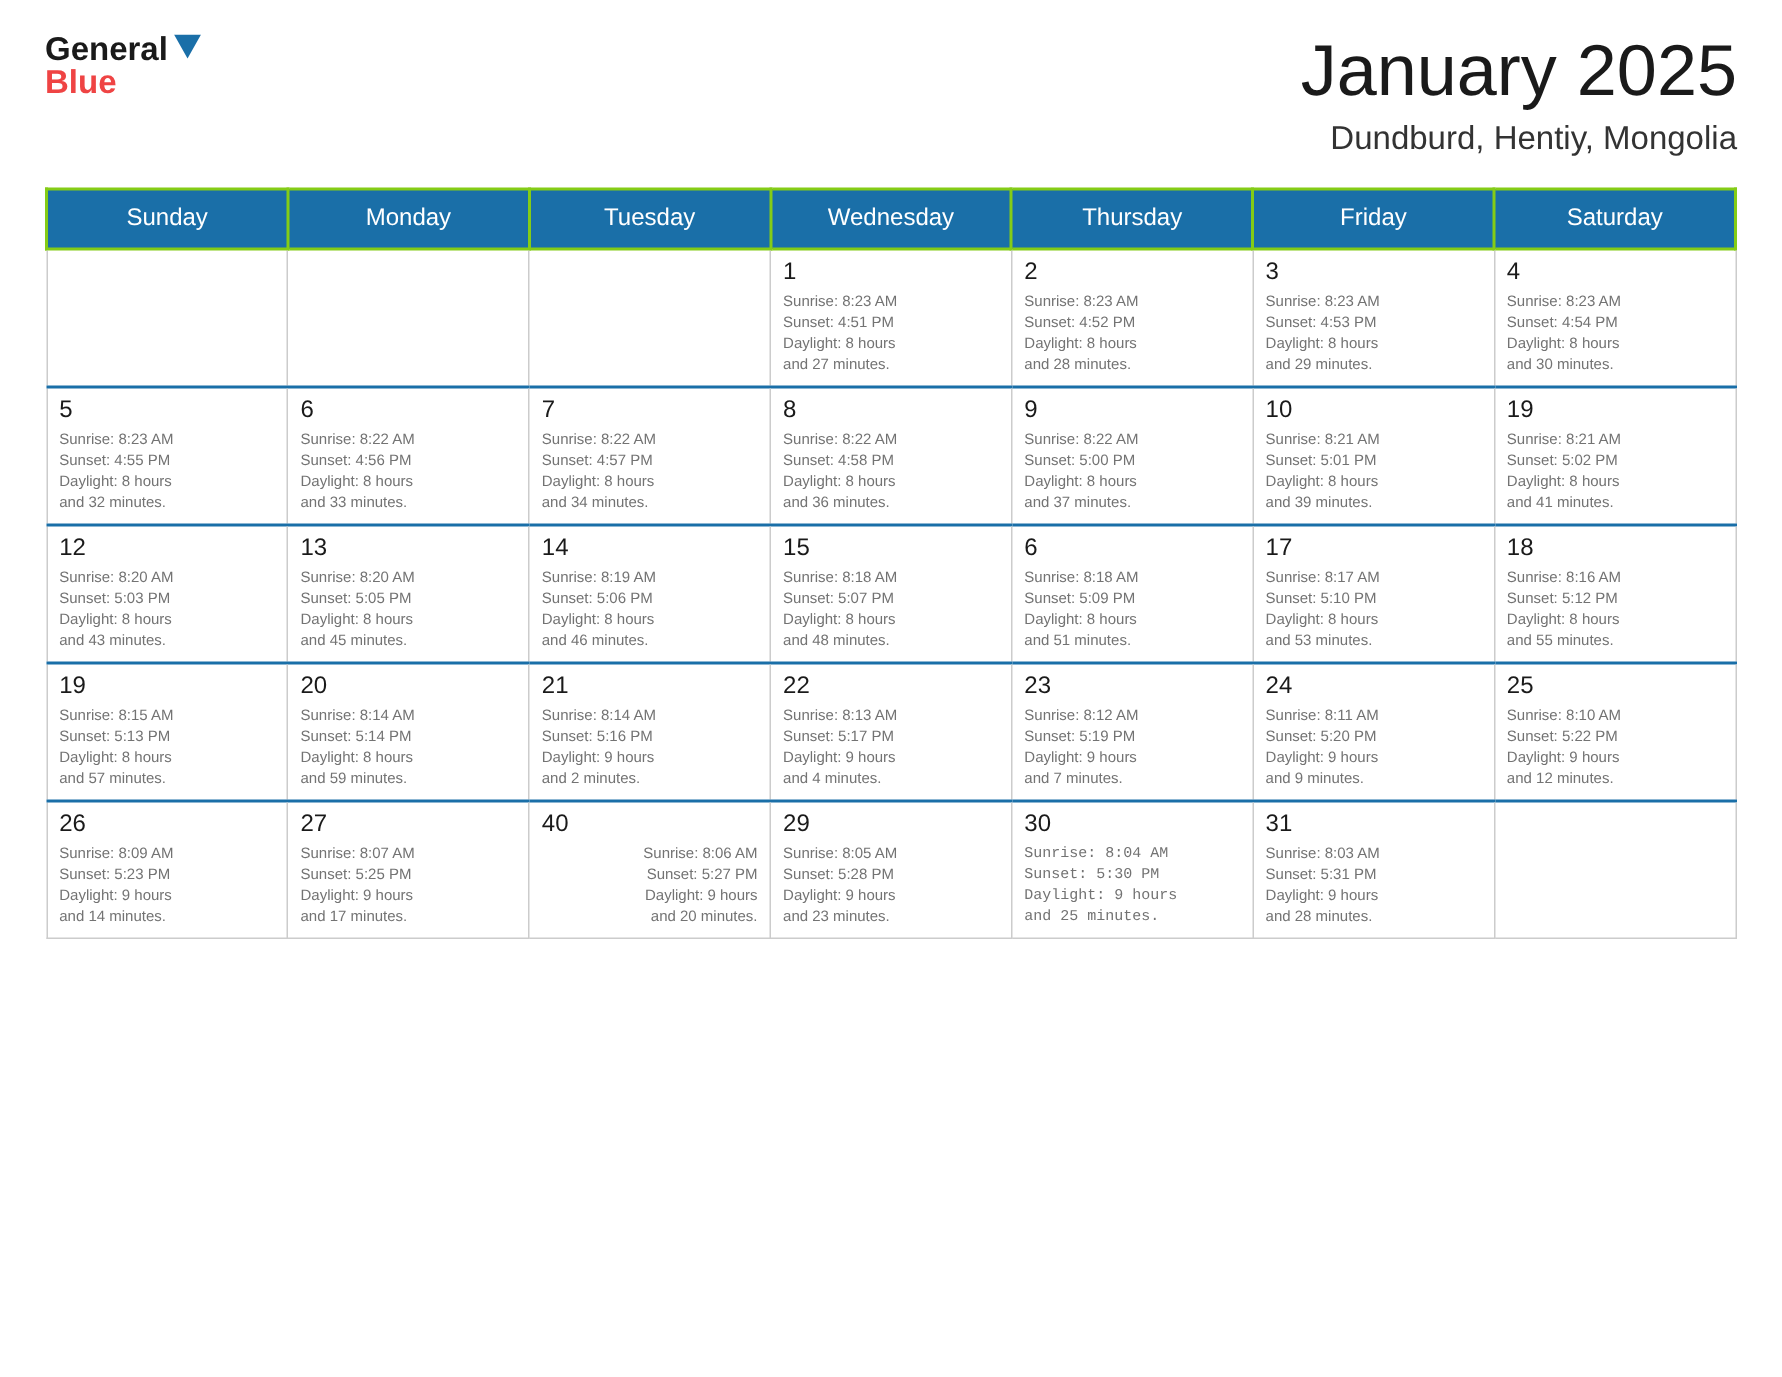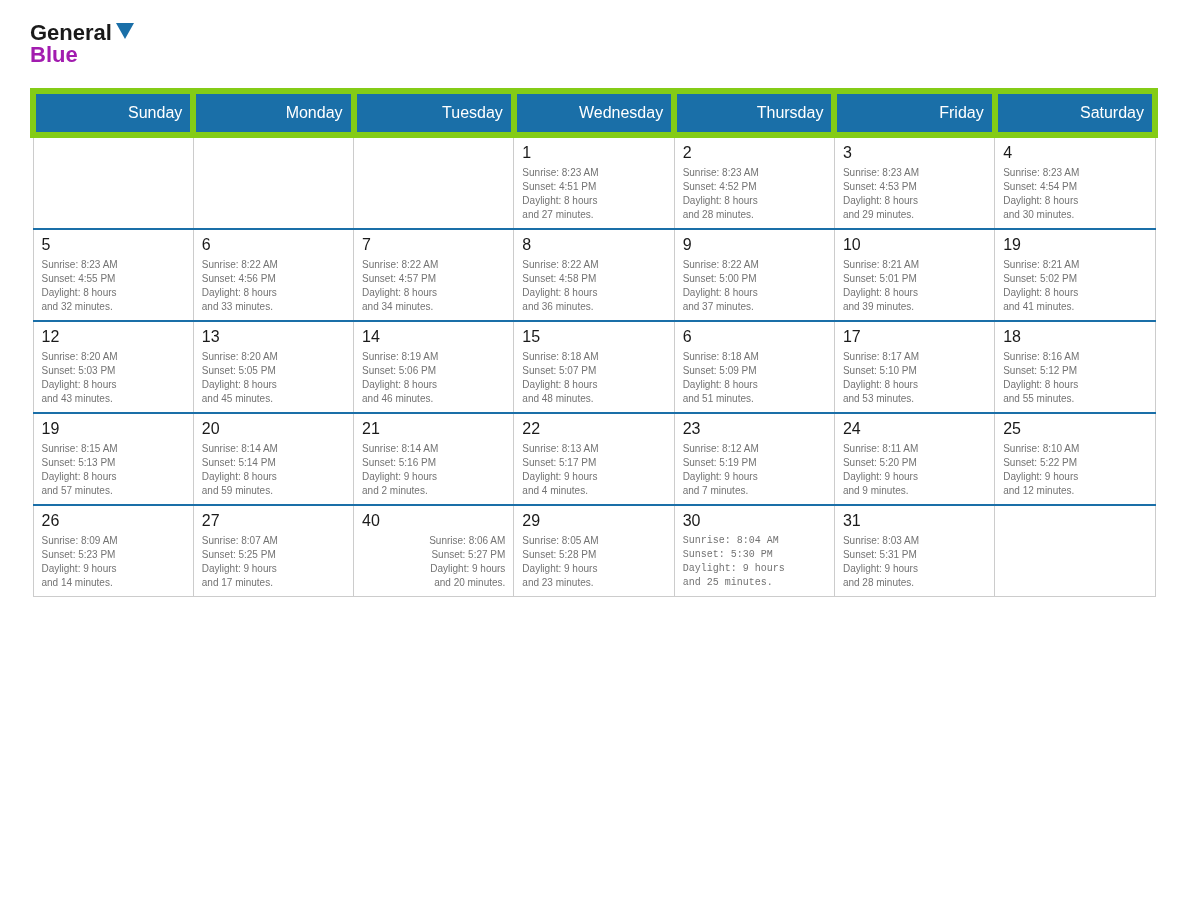--- a/index.html
+++ b/index.html
@@ -22,21 +22,21 @@
       gap: 4px;
     }
     .logo-text-general {
       font-size: 22px;
       font-weight: bold;
       color: #1a1a1a;
     }
     .logo-text-blue {
       font-size: 22px;
       font-weight: bold;
-      color: #a21caf;
+      color: #ef4444;
     }
     .title-section {
       text-align: right;
     }
     .calendar-title {
       font-size: 48px;
       font-weight: normal;
       color: #1a1a1a;
     }
     .calendar-subtitle {
@@ -45,24 +45,24 @@
       margin-top: 4px;
     }
     .calendar {
       width: 100%;
       border-collapse: collapse;
     }
     .calendar th {
       background-color: #1a6fa8;
       color: #fff;
       padding: 10px 8px;
-      text-align: right;
+      text-align: center;
       font-size: 16px;
       font-weight: normal;
-      border: 6px solid #84cc16;
+      border: 2px solid #84cc16;
     }
     .calendar td {
       border: 1px solid #ccc;
       vertical-align: top;
       padding: 6px 8px;
       width: 14.28%;
       min-height: 100px;
     }
     .day-number {
       font-size: 16px;
@@ -91,20 +91,24 @@
       <div style="display:flex; align-items:center;">
         <span class="logo-text-general">General</span>
         <div style="display:inline-block; margin-left:4px; margin-top:2px;">
           <svg width="18" height="18" viewBox="0 0 18 18">
             <polygon points="0,0 18,0 9,16" fill="#1a6fa8"></polygon>
           </svg>
         </div>
       </div>
       <span class="logo-text-blue" style="margin-top:-4px;">Blue</span>
     </div>
+  </div>
+  <div class="title-section">
+    <div class="calendar-title">January 2025</div>
+    <div class="calendar-subtitle">Dundburd, Hentiy, Mongolia</div>
   </div>
 </div>
 
 <table class="calendar">
   <thead>
     <tr>
       <th>Sunday</th>
       <th>Monday</th>
       <th>Tuesday</th>
       <th>Wednesday</th>

